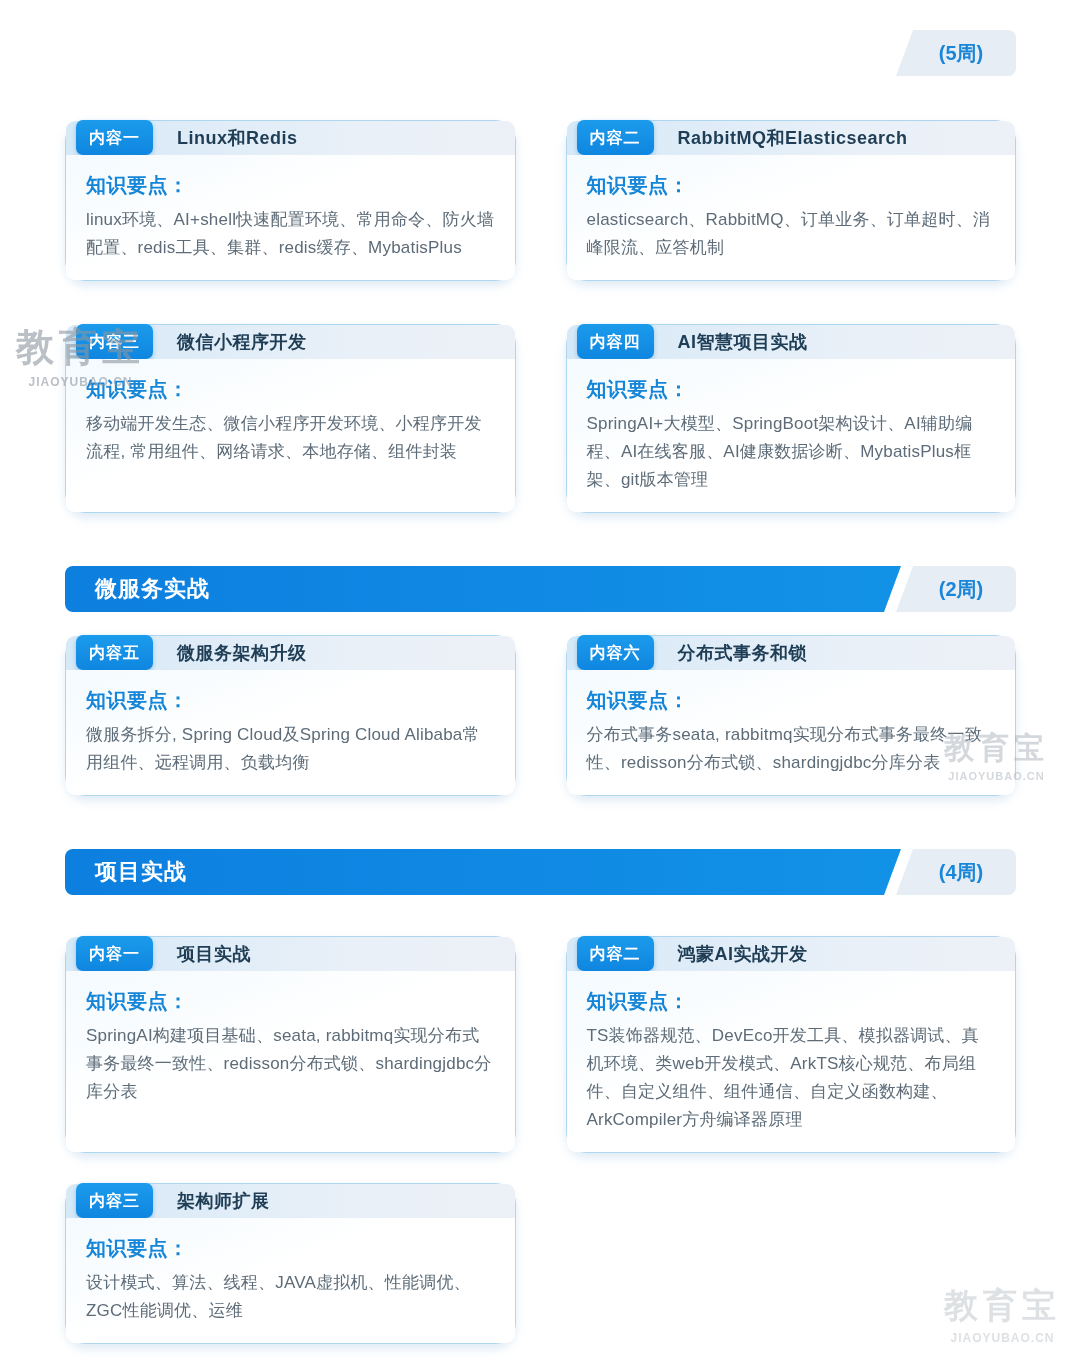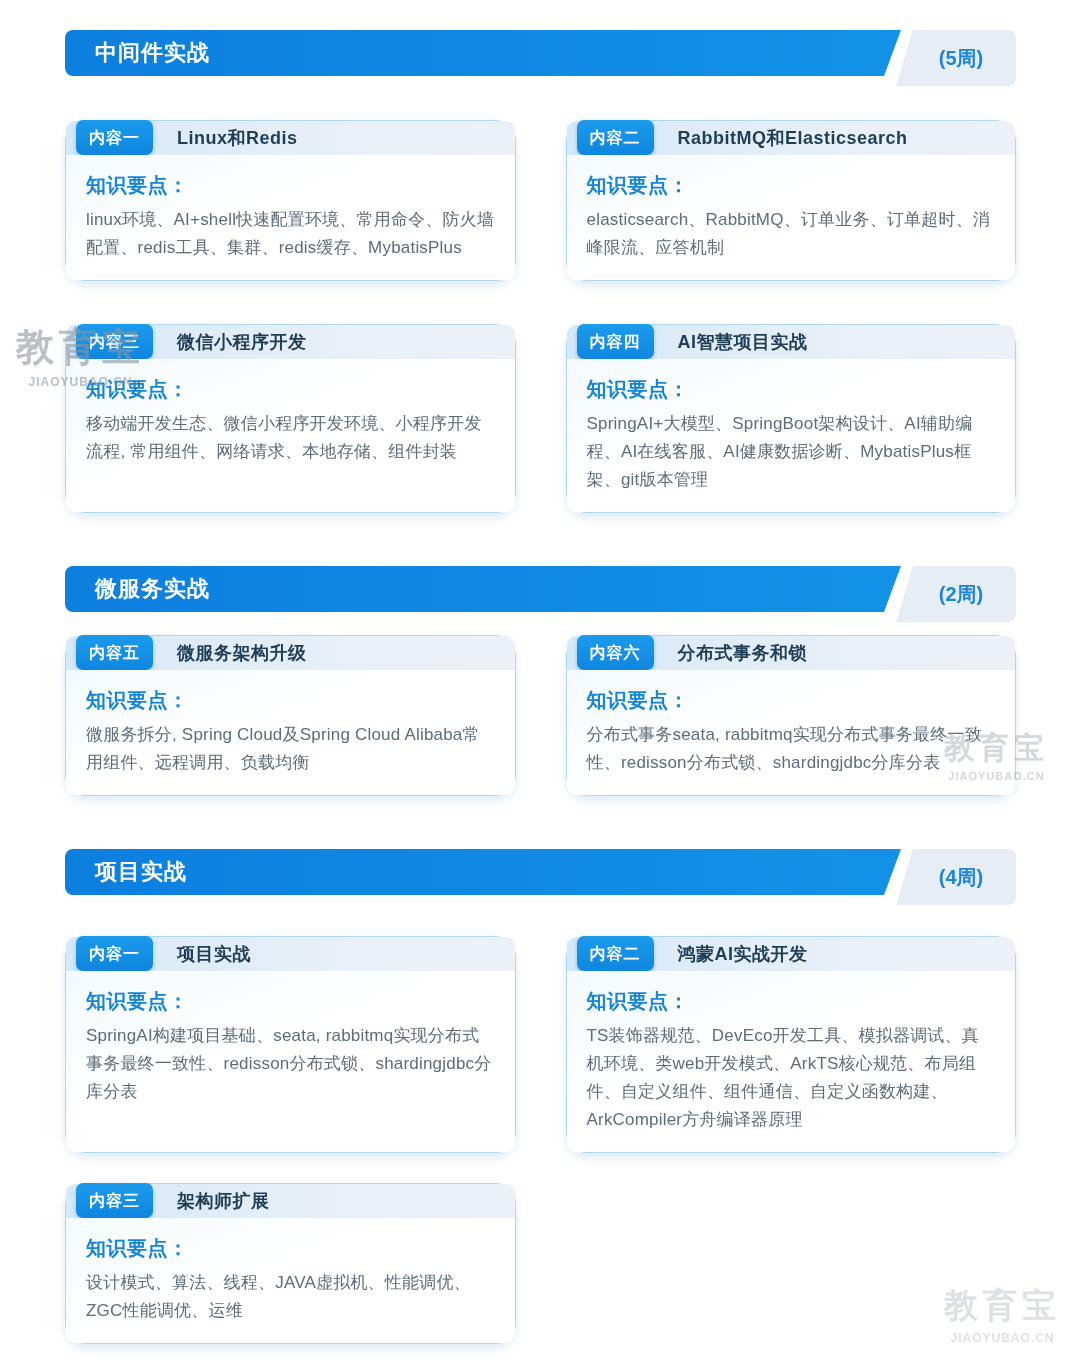--- a/index.html
+++ b/index.html
@@ -16,21 +16,21 @@
   .sec-header { position:relative; height:46px; }
   .sec-banner {
     position:absolute; left:0; top:0; height:46px; width:836px;
     background:linear-gradient(90deg,var(--banner-blue-1),var(--banner-blue-2));
     border-radius:8px 0 0 8px;
     clip-path:polygon(0 0,100% 0,calc(100% - 17px) 100%,0 100%);
     display:flex; align-items:center; padding-left:30px;
     color:#ffffff; font-size:22px; font-weight:700; letter-spacing:1px;
   }
   .sec-duration {
-    position:absolute; right:0; top:0; height:56px; width:120px;
+    position:absolute; right:0; top:0; height:46px; width:120px;
     background:var(--duration-bg);
     border-radius:0 8px 8px 0;
     clip-path:polygon(17px 0,100% 0,100% 100%,0 100%);
     display:flex; align-items:center; justify-content:center;
     padding-left:10px;
     color:var(--duration-text); font-size:20px; font-weight:600;
   }
 
   
   .card-row { display:flex; gap:50px; align-items:stretch; }
@@ -95,23 +95,20 @@
   .wm-3 { left:944px; top:1283px; color:rgba(185,192,199,0.48); }
   .wm-3 .wm-brand { font-size:34px; }
   .wm-3 .wm-domain { font-size:12px; margin-top:2px; }
 </style>
 </head>
 <body>
 
 <div class="content">
 
   <div class="sec-header mt30">
-    <div class="sec-banner">
-      <span>中间件实战</span>
-    </div>
     <div class="sec-duration">
       <span>(5周)</span>
     </div>
   </div>
 
   <div class="card-row row-a mt44">
     <div class="card">
       <div class="card-head">
         <span class="badge">内容一</span>
         <span class="card-title">Linux和Redis</span>

